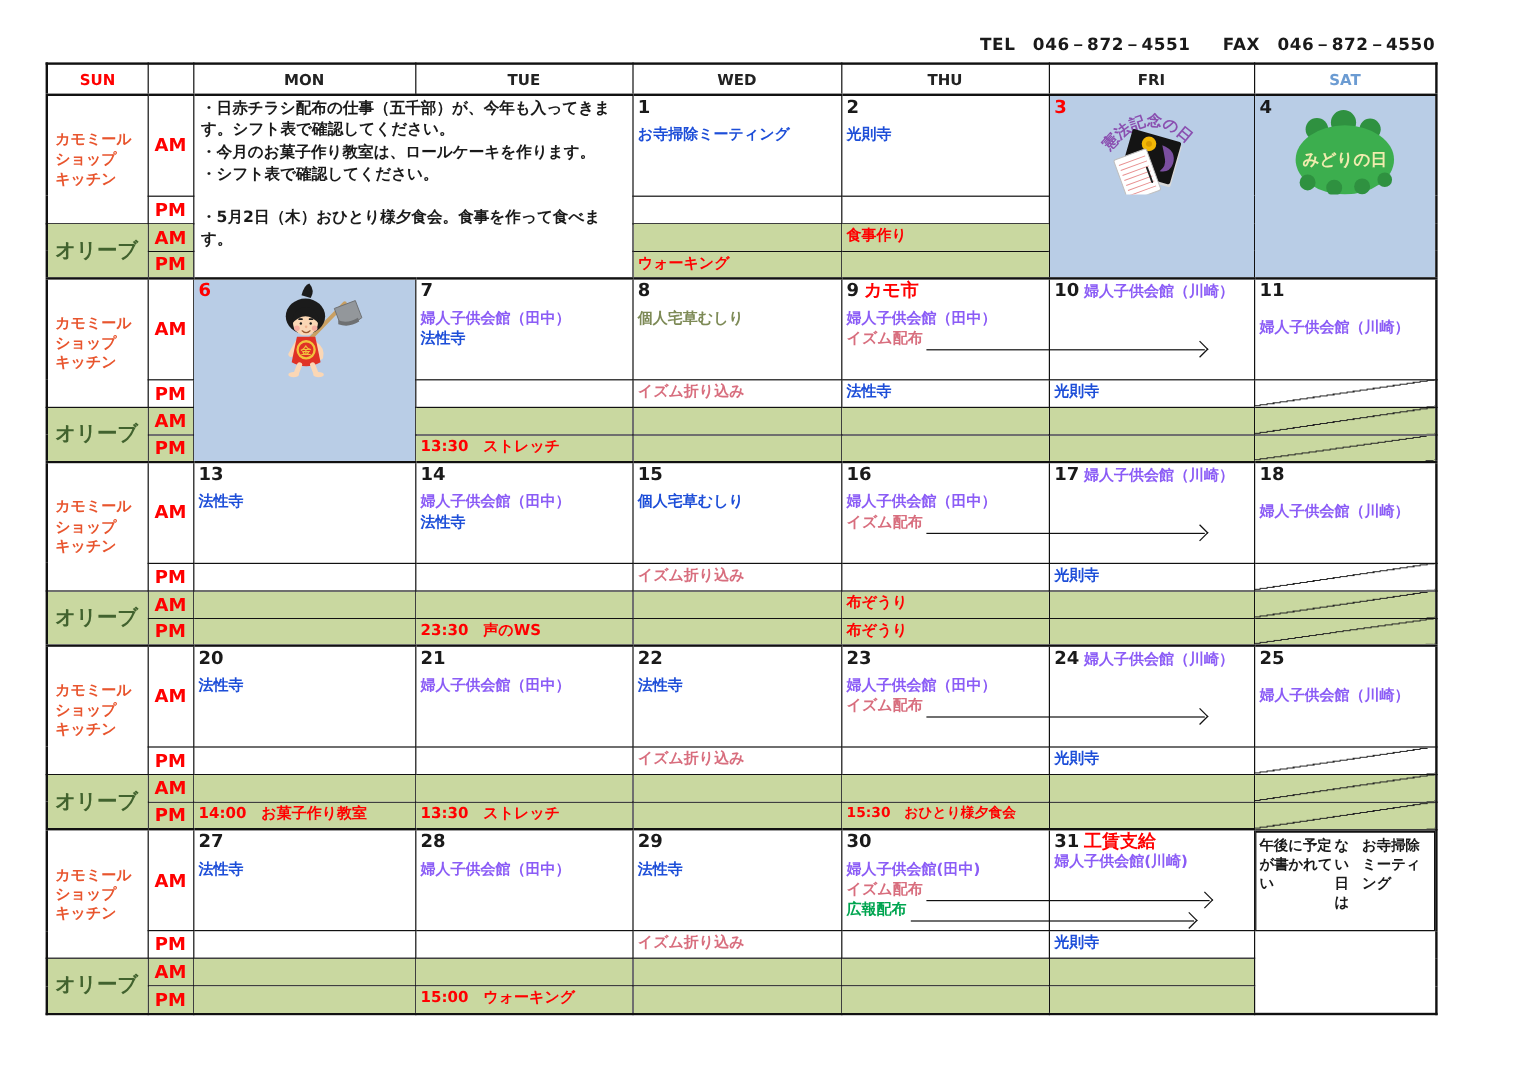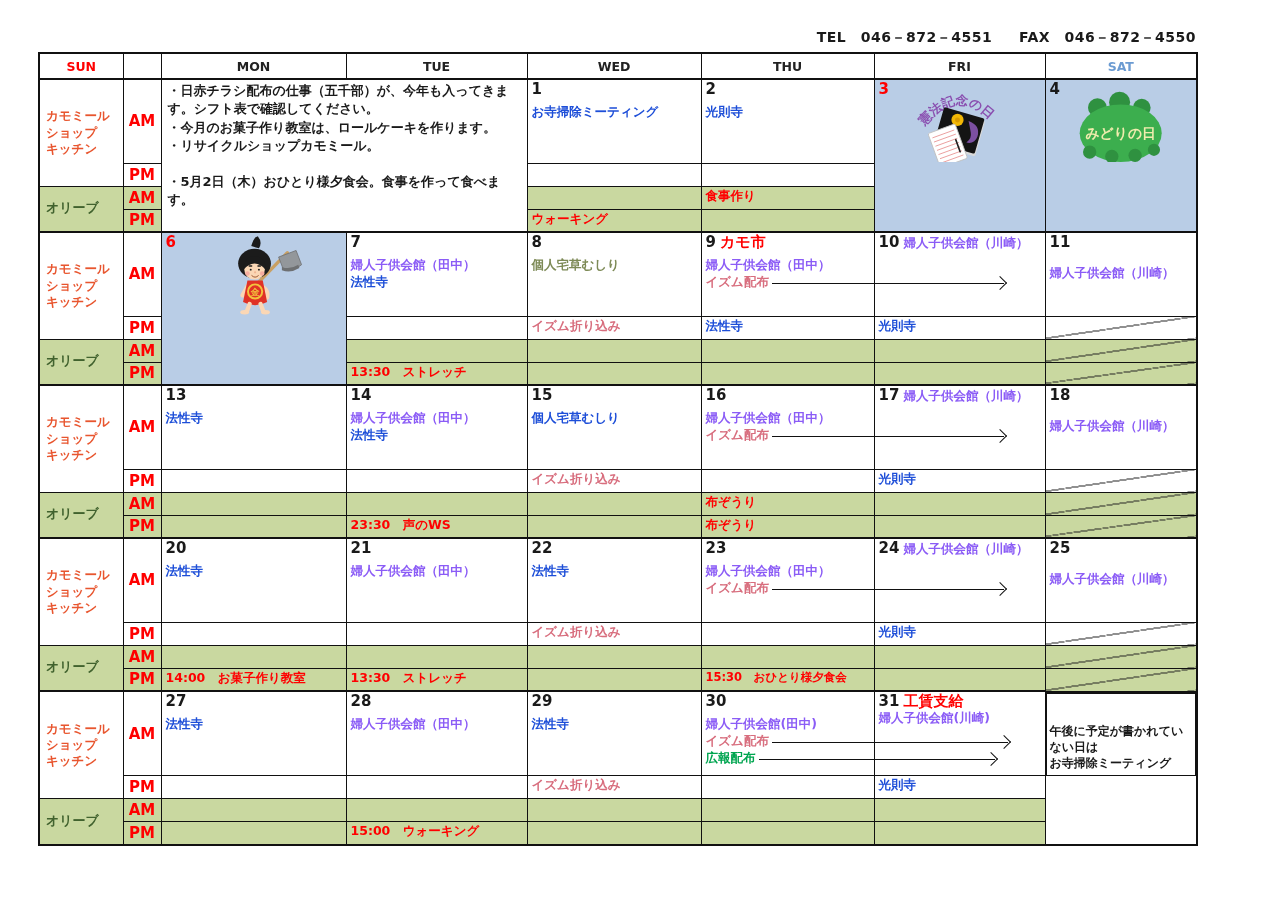--- a/index.html
+++ b/index.html
@@ -15,21 +15,21 @@
   td,th { border:1.6px solid #111; vertical-align:top; padding:1px 4px; position:relative; }
   th { height:26px; text-align:center; vertical-align:middle; font-size:12.5px; color:#222; }
   tr.r-am > td { height:84px; border-top:2.1px solid #111; }
   tr.r-pm > td { height:23px; }
   tr.r-oam > td { height:23px; }
   tr.r-opm > td { height:23px; }
   th.h-sun { color:#f00;margin-top:12px; }
   th.h-sat { color:#6b9bd2; }
 
   .sun-label { vertical-align:middle; font-size:12.5px; color:#e8552e; line-height:1.3; padding-left:6px; }
-  .olabel { color:#41622e; font-size:13px; vertical-align:middle; }
+  .olabel { color:#41622e; font-size:17px; vertical-align:middle; }
   .ampm { color:#f00; font-size:15px; text-align:center; vertical-align:middle; padding:0; }
   .olive { background:#c9d8a0; }
   .holiday { background:#b9cde6; padding:0; }
 
   .date { font-size:15px; line-height:1.15; }
   .evt { font-size:12.5px; line-height:1.35; }
   .sm { font-size:11.5px; }
   .c-red { color:#f00; }
   .c-rose { color:#d86e7e; }
   .c-purple { color:#1d4ed8; }
@@ -37,31 +37,31 @@
   .c-green { color:#00a550; }
   .c-grass { color:#7d8a56; }
 
   .note-cell { font-size:13px; line-height:1.42; padding:2px 6px; }
   .note-gap { margin-top:17px; }
   .mt6 { margin-top:6px; }
   .mt14 { margin-top:14px; }
 
   .dline { display:flex; align-items:baseline; gap:4px; white-space:nowrap; }
 
-  .arrow-line { display:flex; align-items:center; white-space:nowrap; position:relative; z-index:6; }
+  .arrow-line { display:flex; align-items:flex-end; white-space:nowrap; position:relative; z-index:6; }
   .cont-arrow { display:inline-block; flex:none; height:0; border-top:1.8px solid #111; position:relative; margin-left:3px; top:1px; }
   .cont-arrow::after { content:""; position:absolute; right:-1px; top:-5.6px; width:9px; height:9px;
       border-top:1.8px solid #111; border-right:1.8px solid #111; transform:rotate(45deg); }
 
   .diag { background-image:linear-gradient(to bottom right, transparent 48.6%, #222 48.6%, #222 50.8%, transparent 50.8%); }
 
   .holiday .date-abs { position:absolute; top:1px; left:4px; z-index:3; }
   .holiday svg { display:block; width:100%; height:100%; }
 
-  .freespace { display:flex; flex-direction:column; justify-content:flex-end; font-size:12px; line-height:1.35; padding:2px 3px 3px; }
+  .freespace { display:flex; flex-direction:row; justify-content:flex-end; font-size:12px; line-height:1.35; padding:2px 3px 3px; }
 </style>
 </head>
 <body>
 
 <div class="page">
 
 
   <div class="contact">
     <span>TEL　046－872－4551</span>&nbsp;&nbsp;&nbsp;&nbsp;
     <span>FAX　046－872－4550</span>
@@ -94,21 +94,21 @@
     <tr class="r-am">
       <td class="sun-label" rowspan="2">
         <div>カモミール</div>
         <div>ショップ</div>
         <div>キッチン</div>
       </td>
       <td class="ampm">AM</td>
       <td class="note-cell" colspan="2" rowspan="4">
         <div>・日赤チラシ配布の仕事（五千部）が、今年も入ってきます。シフト表で確認してください。</div>
         <div>・今月のお菓子作り教室は、ロールケーキを作ります。</div>
-        <div>・リサイクルショップカモミール。</div>
+        <div>・シフト表で確認してください。</div>
         <div class="note-gap">・5月2日（木）おひとり様夕食会。食事を作って食べます。</div>
       </td>
       <td>
         <div class="date">1</div>
         <div class="evt c-purple mt6">お寺掃除ミーティング</div>
       </td>
       <td>
         <div class="date">2</div>
         <div class="evt c-purple mt6">光則寺</div>
       </td>

